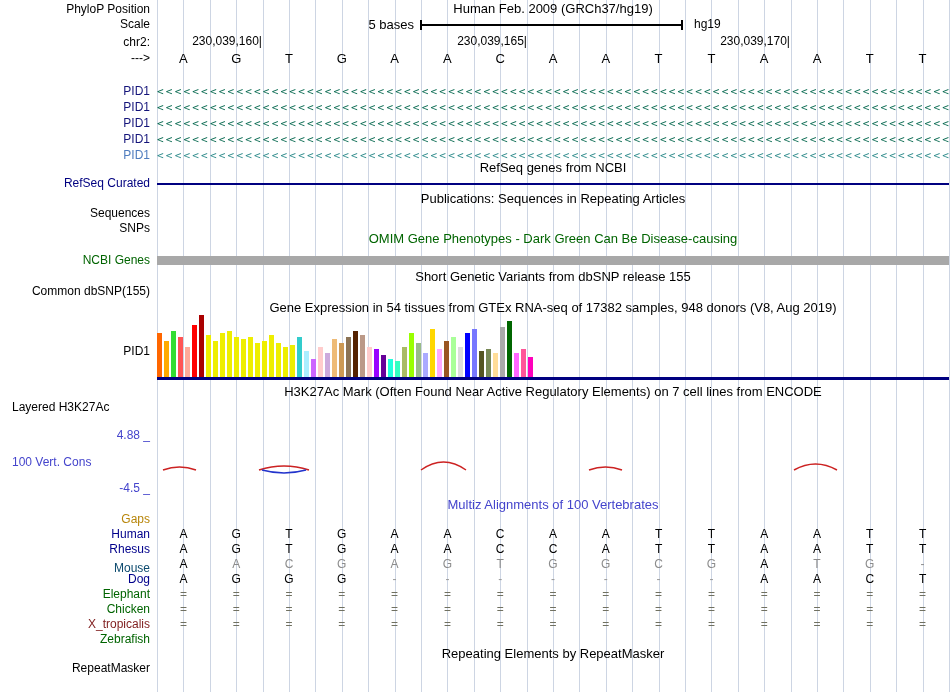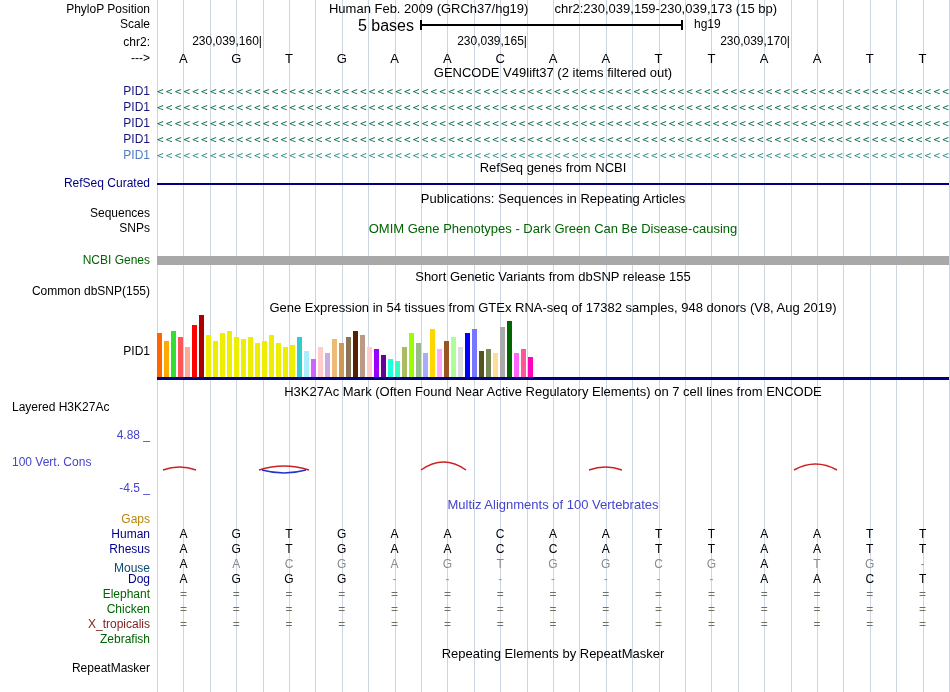--- a/index.html
+++ b/index.html
@@ -15,21 +15,21 @@
   .navy{color:#000080}
   .green{color:#006400}
   .tblue{color:#4444CC}
   .row{position:absolute;left:0;right:0;height:15px;line-height:15px}
   .colcell{position:absolute;top:0;text-align:center}
   .base-letter{font-size:13px}
   .aln-letter{font-size:12px}
   .arrows{position:absolute;left:157px;top:1px;width:792px;height:13px;overflow:hidden;white-space:nowrap;
           font-family:"DejaVu Sans Mono",monospace;font-size:11px;letter-spacing:2.2px;line-height:13px}
   .tick{position:absolute;top:35px;width:118px;text-align:right;font-size:12px;line-height:13px;white-space:nowrap}
-  .scale-text{position:absolute;top:17px;left:298px;width:116px;text-align:right;font-size:16px}
+  .scale-text{position:absolute;top:17px;left:298px;width:116px;text-align:right;font-size:13px}
   .scale-line{position:absolute;top:24px;left:420px;width:263px;height:2px;background:#000}
   .scale-tick{position:absolute;top:20px;width:2px;height:10px;background:#000}
   .hg19-label{position:absolute;top:17px;left:694px;font-size:12px}
   .hline{position:absolute;left:157px;width:792px}
   #gtex-bars{position:absolute;left:157px;top:315px;width:380px;height:62px}
   .gtexbar{position:absolute;bottom:0;width:5px}
   #cons-svg{position:absolute;left:157px;top:448px}
 </style>
 </head>
 <body>
@@ -65,21 +65,20 @@
       <div class="gridline" style="left: 843.4px; background: rgb(205, 213, 227);"></div>
       <div class="gridline" style="left: 869.8px; background: rgb(205, 213, 227);"></div>
       <div class="gridline" style="left: 896.2px; background: rgb(205, 213, 227);"></div>
       <div class="gridline" style="left: 922.6px; background: rgb(205, 213, 227);"></div>
       <div class="gridline" style="left: 949px; background: rgb(205, 213, 227);"></div>
     </div>
 
   <div class="lab" style="top:2px">PhyloP Position</div>
   <div class="htitle">
     <span>Human Feb. 2009 (GRCh37/hg19)</span>
-    <span>chr2:230,039,159-230,039,173 (15 bp)</span>
   </div>
 
   <div class="lab" style="top:17px">Scale</div>
   <div class="scale-text">5 bases</div>
   <div class="scale-line"></div>
   <div class="scale-tick" style="left:420px"></div>
   <div class="scale-tick" style="left:681px"></div>
   <div class="hg19-label">hg19</div>
 
   <div class="lab" style="top:35px">chr2:</div>
@@ -99,21 +98,20 @@
       <div class="colcell base-letter" style="left: 526.6px; width: 52.8px;">A</div>
       <div class="colcell base-letter" style="left: 579.4px; width: 52.8px;">A</div>
       <div class="colcell base-letter" style="left: 632.2px; width: 52.8px;">T</div>
       <div class="colcell base-letter" style="left: 685px; width: 52.8px;">T</div>
       <div class="colcell base-letter" style="left: 737.8px; width: 52.8px;">A</div>
       <div class="colcell base-letter" style="left: 790.6px; width: 52.8px;">A</div>
       <div class="colcell base-letter" style="left: 843.4px; width: 52.8px;">T</div>
       <div class="colcell base-letter" style="left: 896.2px; width: 52.8px;">T</div>
     </div>
 
-  <div class="ctitle" style="top:66px">GENCODE V49lift37 (2 items filtered out)</div>
   <div id="gencode-genes">
       <div class="row" style="top: 84px;">
         <div class="lab" style="top: 0px; color: rgb(20, 20, 122);">PID1</div>
         <div class="arrows" style="color: rgb(10, 107, 82);">&lt;&lt;&lt;&lt;&lt;&lt;&lt;&lt;&lt;&lt;&lt;&lt;&lt;&lt;&lt;&lt;&lt;&lt;&lt;&lt;&lt;&lt;&lt;&lt;&lt;&lt;&lt;&lt;&lt;&lt;&lt;&lt;&lt;&lt;&lt;&lt;&lt;&lt;&lt;&lt;&lt;&lt;&lt;&lt;&lt;&lt;&lt;&lt;&lt;&lt;&lt;&lt;&lt;&lt;&lt;&lt;&lt;&lt;&lt;&lt;&lt;&lt;&lt;&lt;&lt;&lt;&lt;&lt;&lt;&lt;&lt;&lt;&lt;&lt;&lt;&lt;&lt;&lt;&lt;&lt;&lt;&lt;&lt;&lt;&lt;&lt;&lt;&lt;&lt;&lt;&lt;&lt;&lt;&lt;&lt;&lt;&lt;&lt;&lt;&lt;&lt;&lt;&lt;&lt;&lt;&lt;&lt;&lt;&lt;&lt;</div>
       </div>
       <div class="row" style="top: 100px;">
         <div class="lab" style="top: 0px; color: rgb(20, 20, 122);">PID1</div>
         <div class="arrows" style="color: rgb(10, 107, 82);">&lt;&lt;&lt;&lt;&lt;&lt;&lt;&lt;&lt;&lt;&lt;&lt;&lt;&lt;&lt;&lt;&lt;&lt;&lt;&lt;&lt;&lt;&lt;&lt;&lt;&lt;&lt;&lt;&lt;&lt;&lt;&lt;&lt;&lt;&lt;&lt;&lt;&lt;&lt;&lt;&lt;&lt;&lt;&lt;&lt;&lt;&lt;&lt;&lt;&lt;&lt;&lt;&lt;&lt;&lt;&lt;&lt;&lt;&lt;&lt;&lt;&lt;&lt;&lt;&lt;&lt;&lt;&lt;&lt;&lt;&lt;&lt;&lt;&lt;&lt;&lt;&lt;&lt;&lt;&lt;&lt;&lt;&lt;&lt;&lt;&lt;&lt;&lt;&lt;&lt;&lt;&lt;&lt;&lt;&lt;&lt;&lt;&lt;&lt;&lt;&lt;&lt;&lt;&lt;&lt;&lt;&lt;&lt;&lt;&lt;</div>
       </div>
       <div class="row" style="top: 116px;">
@@ -131,21 +129,21 @@
     </div>
 
   <div class="ctitle" style="top:161px">RefSeq genes from NCBI</div>
   <div class="lab navy" style="top:176px">RefSeq Curated</div>
   <div class="hline" style="top:183px;height:2px;background:#000080"></div>
 
   <div class="ctitle" style="top:192px">Publications: Sequences in Repeating Articles</div>
   <div class="lab" style="top:206px">Sequences</div>
   <div class="lab" style="top:221px">SNPs</div>
 
-  <div class="ctitle green" style="top:222px">OMIM Gene Phenotypes - Dark Green Can Be Disease-causing</div>
+  <div class="ctitle green" style="top:232px">OMIM Gene Phenotypes - Dark Green Can Be Disease-causing</div>
   <div class="lab green" style="top:253px">NCBI Genes</div>
   <div class="hline" style="top:256px;height:9px;background:#A8A8A8"></div>
 
   <div class="ctitle" style="top:270px">Short Genetic Variants from dbSNP release 155</div>
   <div class="lab" style="top:284px">Common dbSNP(155)</div>
 
   <div class="ctitle" style="top:301px">Gene Expression in 54 tissues from GTEx RNA-seq of 17382 samples, 948 donors (V8, Aug 2019)</div>
   <div class="lab" style="top:344px">PID1</div>
   <div id="gtex-bars">
       <div class="gtexbar" style="left: 0px; height: 44px; background: rgb(255, 102, 0);"></div>

